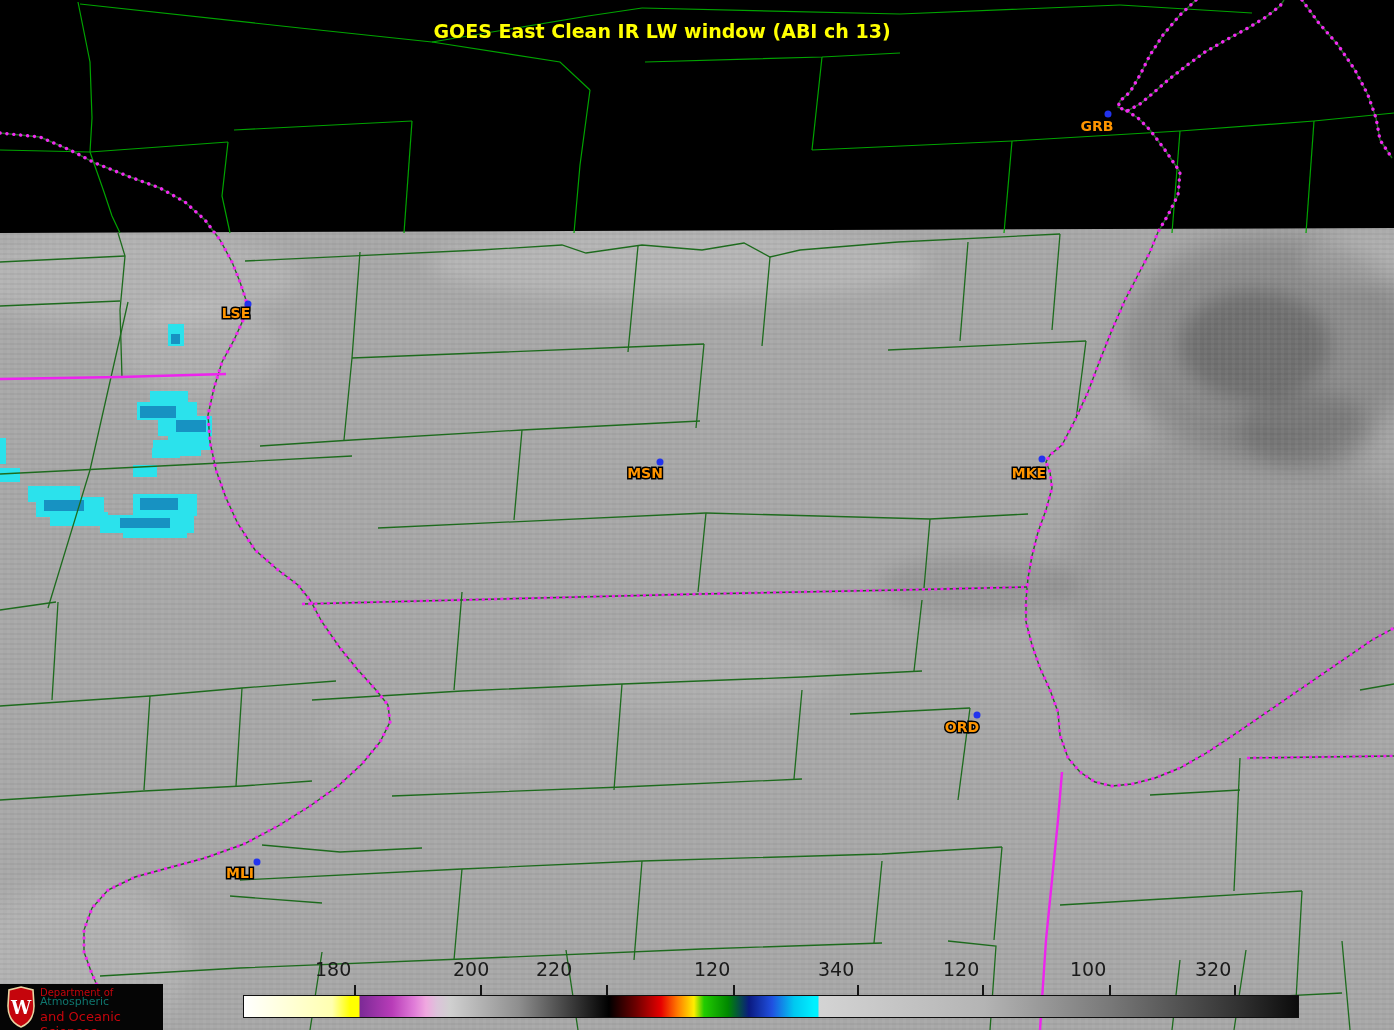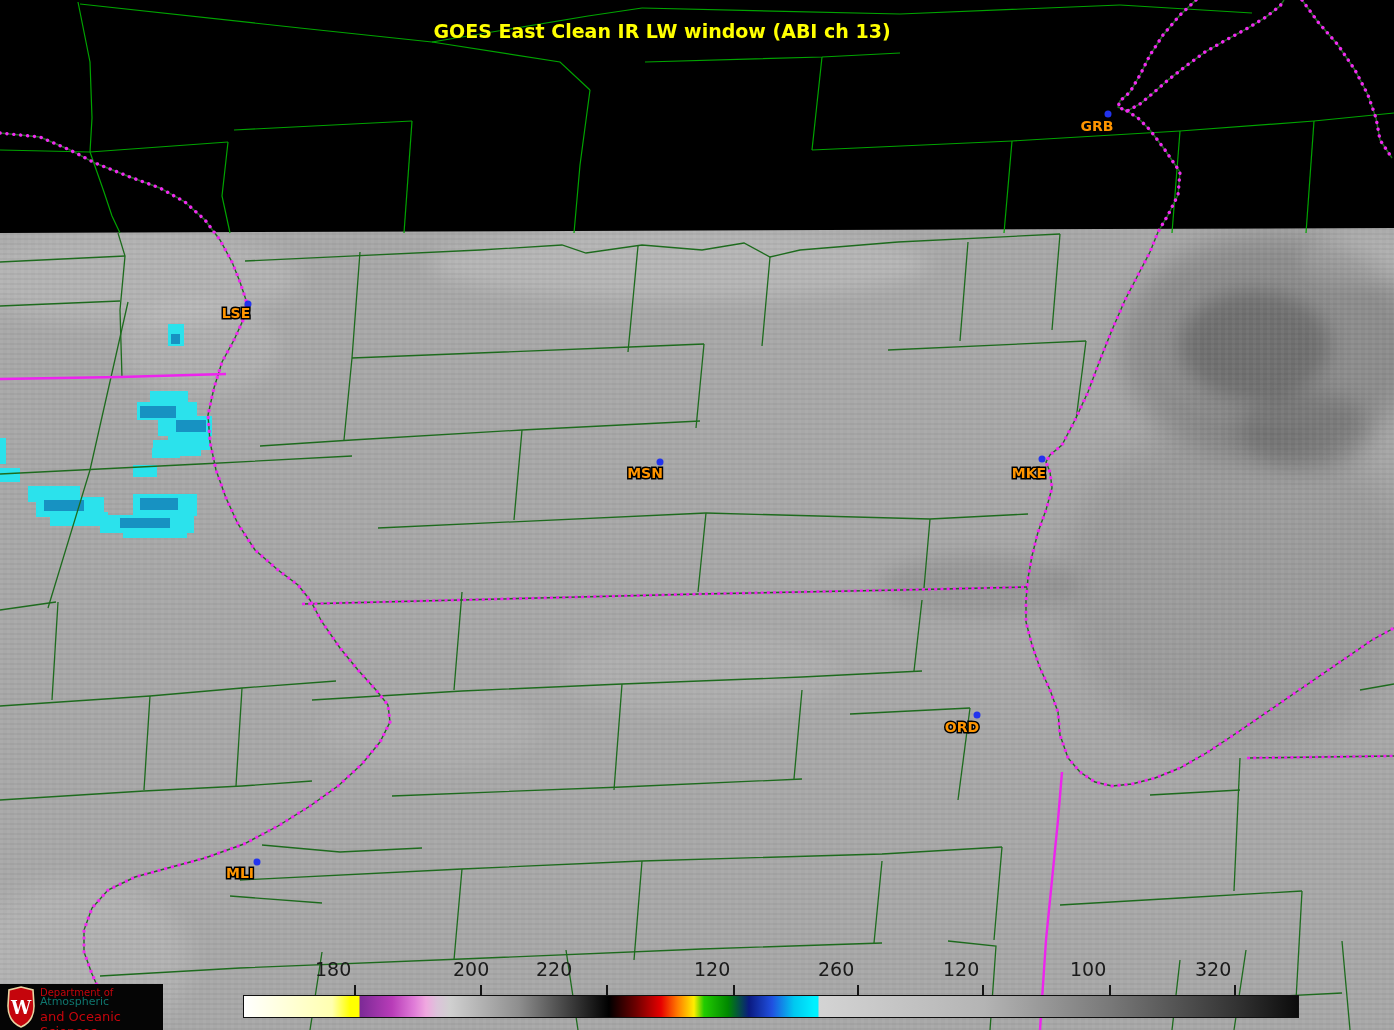--- a/index.html
+++ b/index.html
@@ -242,21 +242,21 @@
   <div class="cbtick" style="left:733px;"></div>
   <div class="cbtick" style="left:857px;"></div>
   <div class="cbtick" style="left:982px;"></div>
   <div class="cbtick" style="left:1109px;"></div>
   <div class="cbtick" style="left:1234px;"></div>
 
   <div class="cblabel" style="left:315px;">180</div>
   <div class="cblabel" style="left:453px;">200</div>
   <div class="cblabel" style="left:536px;">220</div>
   <div class="cblabel" style="left:694px;">120</div>
-  <div class="cblabel" style="left:818px;">260</div>
+  <div class="cblabel" style="left:818px;">340</div>
   <div class="cblabel" style="left:943px;">120</div>
   <div class="cblabel" style="left:1070px;">100</div>
   <div class="cblabel" style="left:1195px;">320</div>
 
   <div id="colorbar"></div>
 
   <div id="logo">
     <svg id="crest" viewBox="0 0 30 42">
       <path d="M15,1 L27,4 L28,20 C28,32 22,38 15,41 C8,38 2,32 2,20 L3,4 Z" fill="#c5050c" stroke="#e8d5a3" stroke-width="1.6"></path>
       <text x="15" y="28" text-anchor="middle" font-size="18" font-weight="bold" fill="#ffffff" font-family="DejaVu Serif, serif">W</text>

